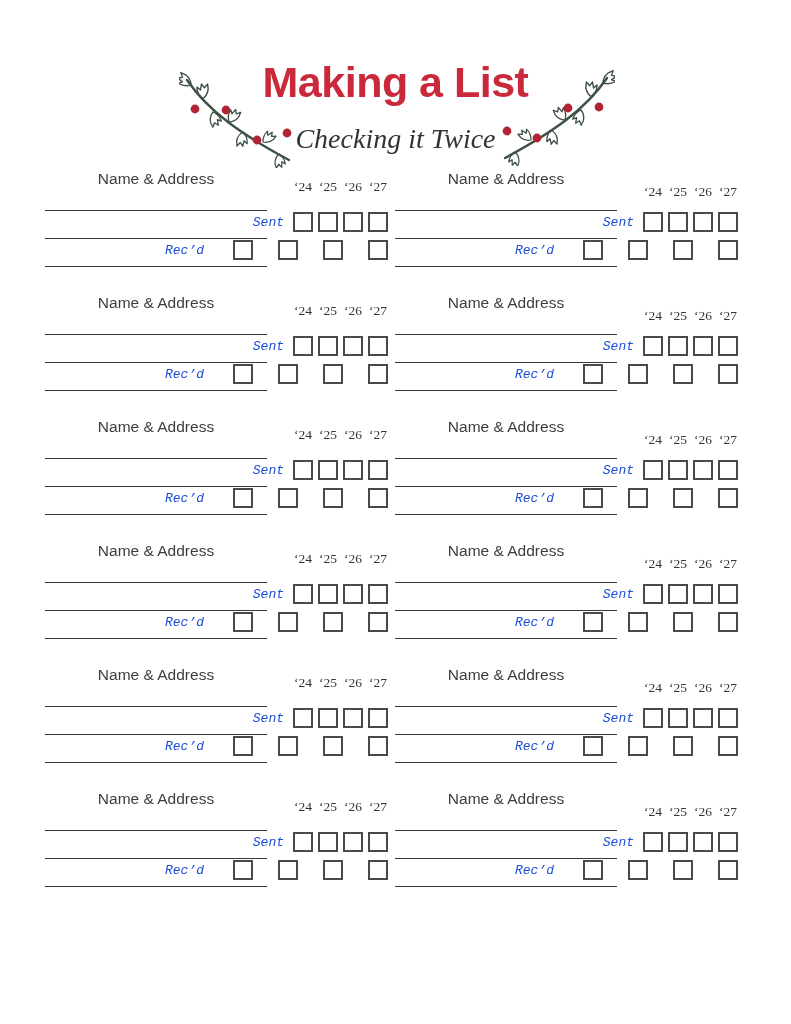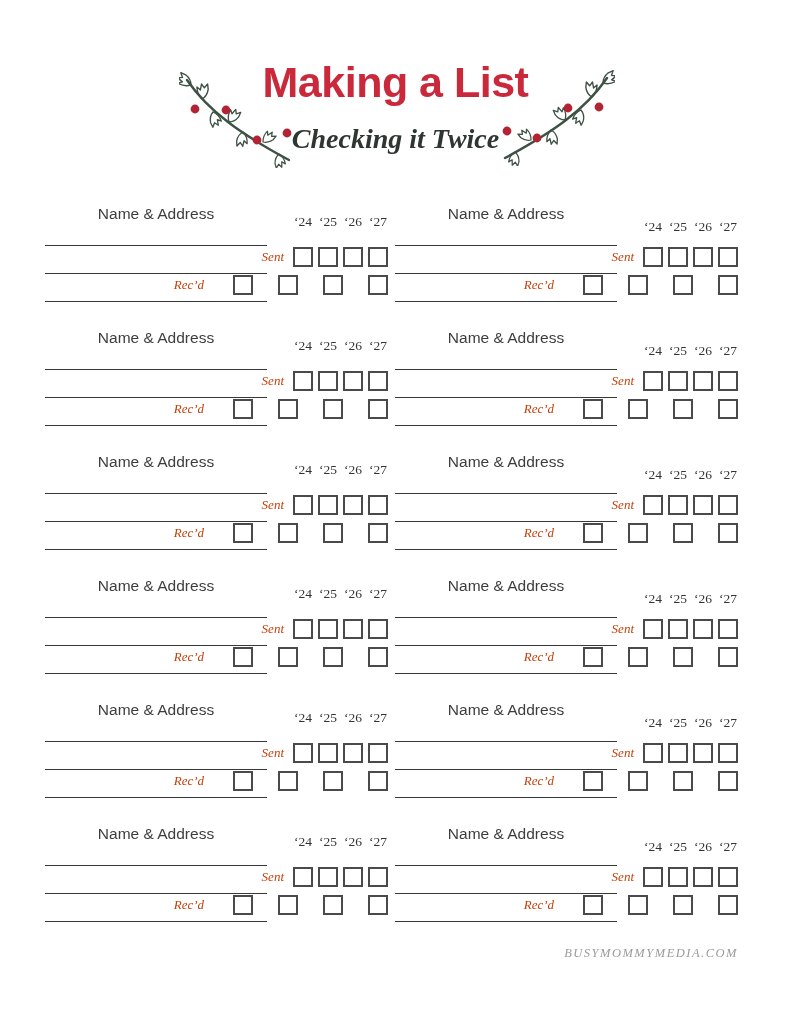--- a/index.html
+++ b/index.html
@@ -29,29 +29,27 @@
   }
   .subtitle {
     position: absolute;
     top: 124px; left: 0; right: 0;
     text-align: center;
     font-family: "Liberation Serif", serif;
     font-style: italic;
     font-size: 28px;
     color: #2f3531;
     line-height: 1.1;
-    font-weight: bold;
   }
   .branch { position: absolute; width: 118px; height: 96px; }
   .branch-left  { left: 179px; top: 72px; }
   .branch-right { left: 497px; top: 70px; transform: scaleX(-1); }
 
   
   .grid {
-    margin-top: 35px;
     padding: 0 53px 0 45px;
     display: grid;
     grid-template-columns: 343px 343px;
     column-gap: 7px;
     row-gap: 24px;
   }
   .block { position: relative; height: 100px; }
 
   .name-label {
     position: absolute;
@@ -91,24 +89,24 @@
   .check-row {
     position: absolute;
     right: 0;
     display: flex;
     align-items: center;
     gap: 5px;
   }
   .sent-row { top: 40px; }
   .recd-row { top: 68px; gap: 25px; }
   .check-label {
-    font-family: Liberation Serif, serif;
+    font-family: Liberation Mono, monospace;
     font-style: italic;
     font-size: 13px;
-    color: #c2410c;
+    color: #1d4ed8;
     margin-right: 4px;
     white-space: nowrap;
   }
   .checkbox {
     width: 20px;
     height: 20px;
     border: 2px solid #4a4a4a;
     background: #ffffff;
     display: inline-block;
   }
@@ -544,14 +542,13 @@
     <div class="check-row recd-row">
       <span class="check-label">Rec’d</span>
       <span class="checkbox"></span>
       <span class="checkbox"></span>
       <span class="checkbox"></span>
       <span class="checkbox"></span>
     </div>
   </section>
 </main>
 
-  <footer class="footer">BUSYMOMMYMEDIA.COM</footer>
 </div>
 
 </body></html>

